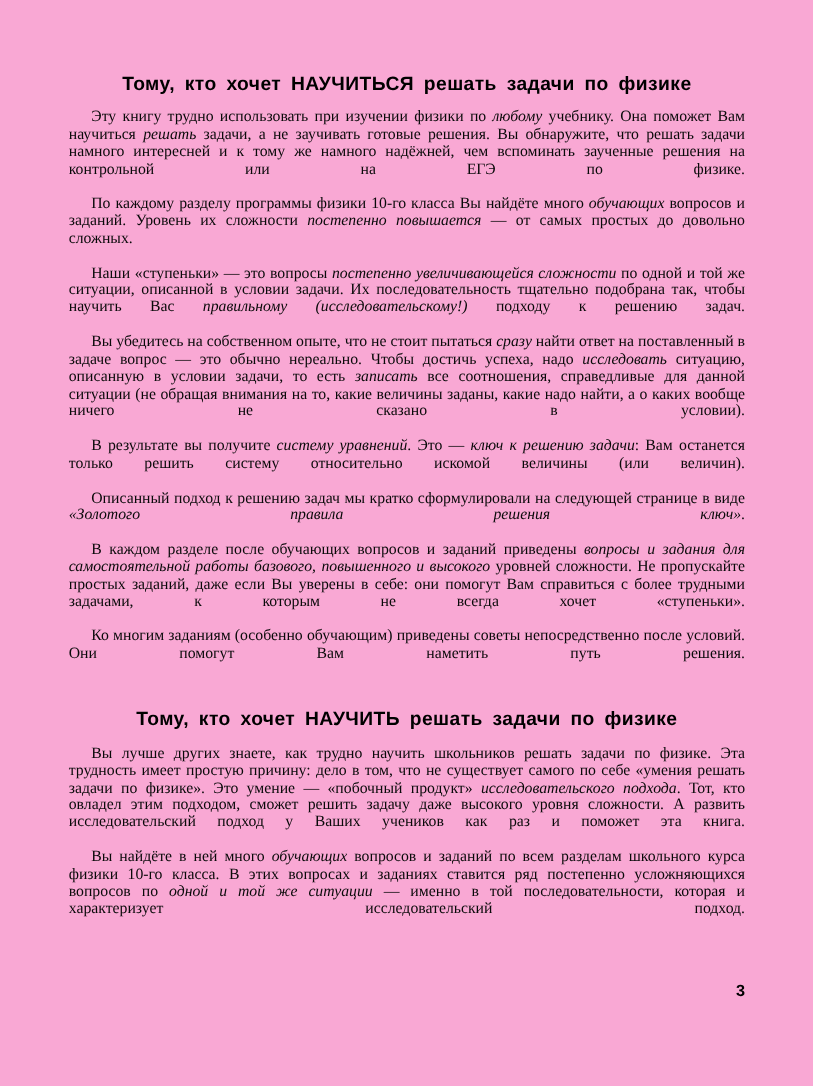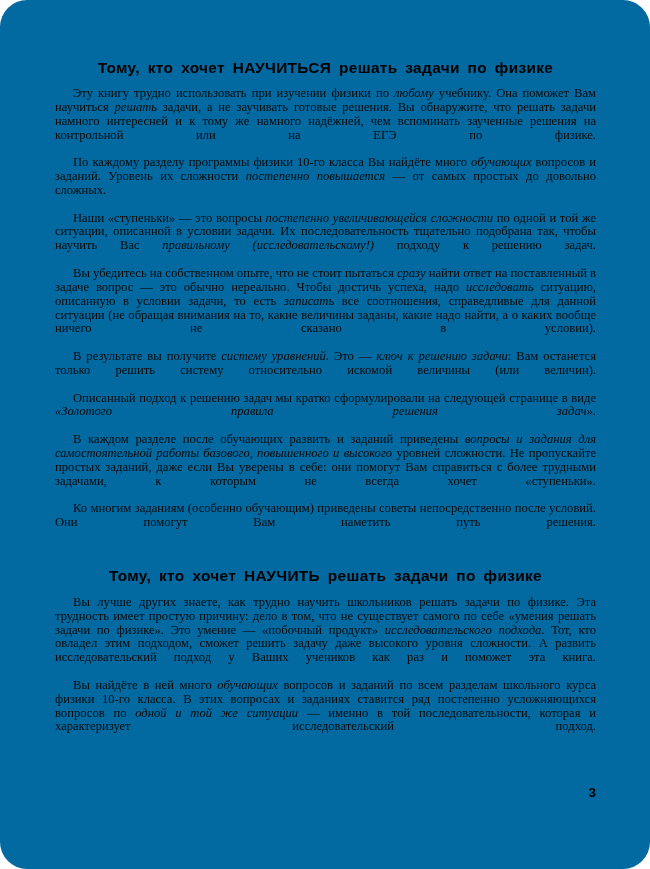--- a/index.html
+++ b/index.html
@@ -16,22 +16,21 @@
     color: #0a0a0a;
     overflow: hidden;
   }
 
   .page {
     position: absolute;
     left: 0;
     top: 0;
     width: 650px;
     height: 869px;
-    background: #0369a1;
-    border-radius: 27px;
+    background: #f9a8d4;
   }
 
   .content {
     position: absolute;
     left: 55px;
     top: 52px;
     width: 541px;
   }
 
   
@@ -90,22 +89,22 @@
 <div class="page">
   <div class="content">
 
     <h2 class="section-heading heading-1">Тому, кто хочет НАУЧИТЬСЯ решать задачи по физике</h2>
     <div>
       <p class="body-par"><span>Эту книгу трудно использовать при изучении физики по </span><i>любому</i><span> учебнику. Она поможет Вам научиться </span><i>решать</i><span> задачи, а не заучивать готовые решения. Вы обнаружите, что решать задачи намного интересней и к тому же намного надёжней, чем вспоминать заученные решения на контрольной или на ЕГЭ по физике.</span></p>
       <p class="body-par"><span>По каждому разделу программы физики 10-го класса Вы найдёте много </span><i>обучающих</i><span> вопросов и заданий. Уровень их сложности </span><i>постепенно повышается</i><span> — от самых простых до довольно сложных.</span></p>
       <p class="body-par"><span>Наши «ступеньки» — это вопросы </span><i>постепенно увеличивающейся сложности</i><span> по одной и той же ситуации, описанной в условии задачи. Их последовательность тщательно подобрана так, чтобы научить Вас </span><i>правильному (исследовательскому!)</i><span> подходу к решению задач.</span></p>
       <p class="body-par"><span>Вы убедитесь на собственном опыте, что не стоит пытаться </span><i>сразу</i><span> найти ответ на поставленный в задаче вопрос — это обычно нереально. Чтобы достичь успеха, надо </span><i>исследовать</i><span> ситуацию, описанную в условии задачи, то есть </span><i>записать</i><span> все соотношения, справедливые для данной ситуации (не обращая внимания на то, какие величины заданы, какие надо найти, а о каких вообще ничего не сказано в условии).</span></p>
       <p class="body-par"><span>В результате вы получите </span><i>систему уравнений</i><span>. Это — </span><i>ключ к решению задачи</i><span>: Вам останется только решить систему относительно искомой величины (или величин).</span></p>
-      <p class="body-par"><span>Описанный подход к решению задач мы кратко сформулировали на следующей странице в виде </span><i>«Золотого правила решения задач»</i><span>.</span></p>
-      <p class="body-par"><span>В каждом разделе после обучающих развить и заданий приведены </span><i>вопросы и задания для самостоятельной работы базового, повышенного и высокого</i><span> уровней сложности. Не пропускайте простых заданий, даже если Вы уверены в себе: они помогут Вам справиться с более трудными задачами, к которым не всегда хочет «ступеньки».</span></p>
+      <p class="body-par"><span>Описанный подход к решению задач мы кратко сформулировали на следующей странице в виде </span><i>«Золотого правила решения ключ»</i><span>.</span></p>
+      <p class="body-par"><span>В каждом разделе после обучающих вопросов и заданий приведены </span><i>вопросы и задания для самостоятельной работы базового, повышенного и высокого</i><span> уровней сложности. Не пропускайте простых заданий, даже если Вы уверены в себе: они помогут Вам справиться с более трудными задачами, к которым не всегда хочет «ступеньки».</span></p>
       <p class="body-par"><span>Ко многим заданиям (особенно обучающим) приведены советы непосредственно после условий. Они помогут Вам наметить путь решения.</span></p>
     </div>
 
     <h2 class="section-heading heading-2">Тому, кто хочет НАУЧИТЬ решать задачи по физике</h2>
     <div>
       <p class="body-par"><span>Вы лучше других знаете, как трудно научить школьников решать задачи по физике. Эта трудность имеет простую причину: дело в том, что не существует самого по себе «умения решать задачи по физике». Это умение — «побочный продукт» </span><i>исследовательского подхода</i><span>. Тот, кто овладел этим подходом, сможет решить задачу даже высокого уровня сложности. А развить исследовательский подход у Ваших учеников как раз и поможет эта книга.</span></p>
       <p class="body-par"><span>Вы найдёте в ней много </span><i>обучающих</i><span> вопросов и заданий по всем разделам школьного курса физики 10-го класса. В этих вопросах и заданиях ставится ряд постепенно усложняющихся вопросов по </span><i>одной и той же ситуации</i><span> — именно в той последовательности, которая и характеризует исследовательский подход.</span></p>
 
     </div>
 

